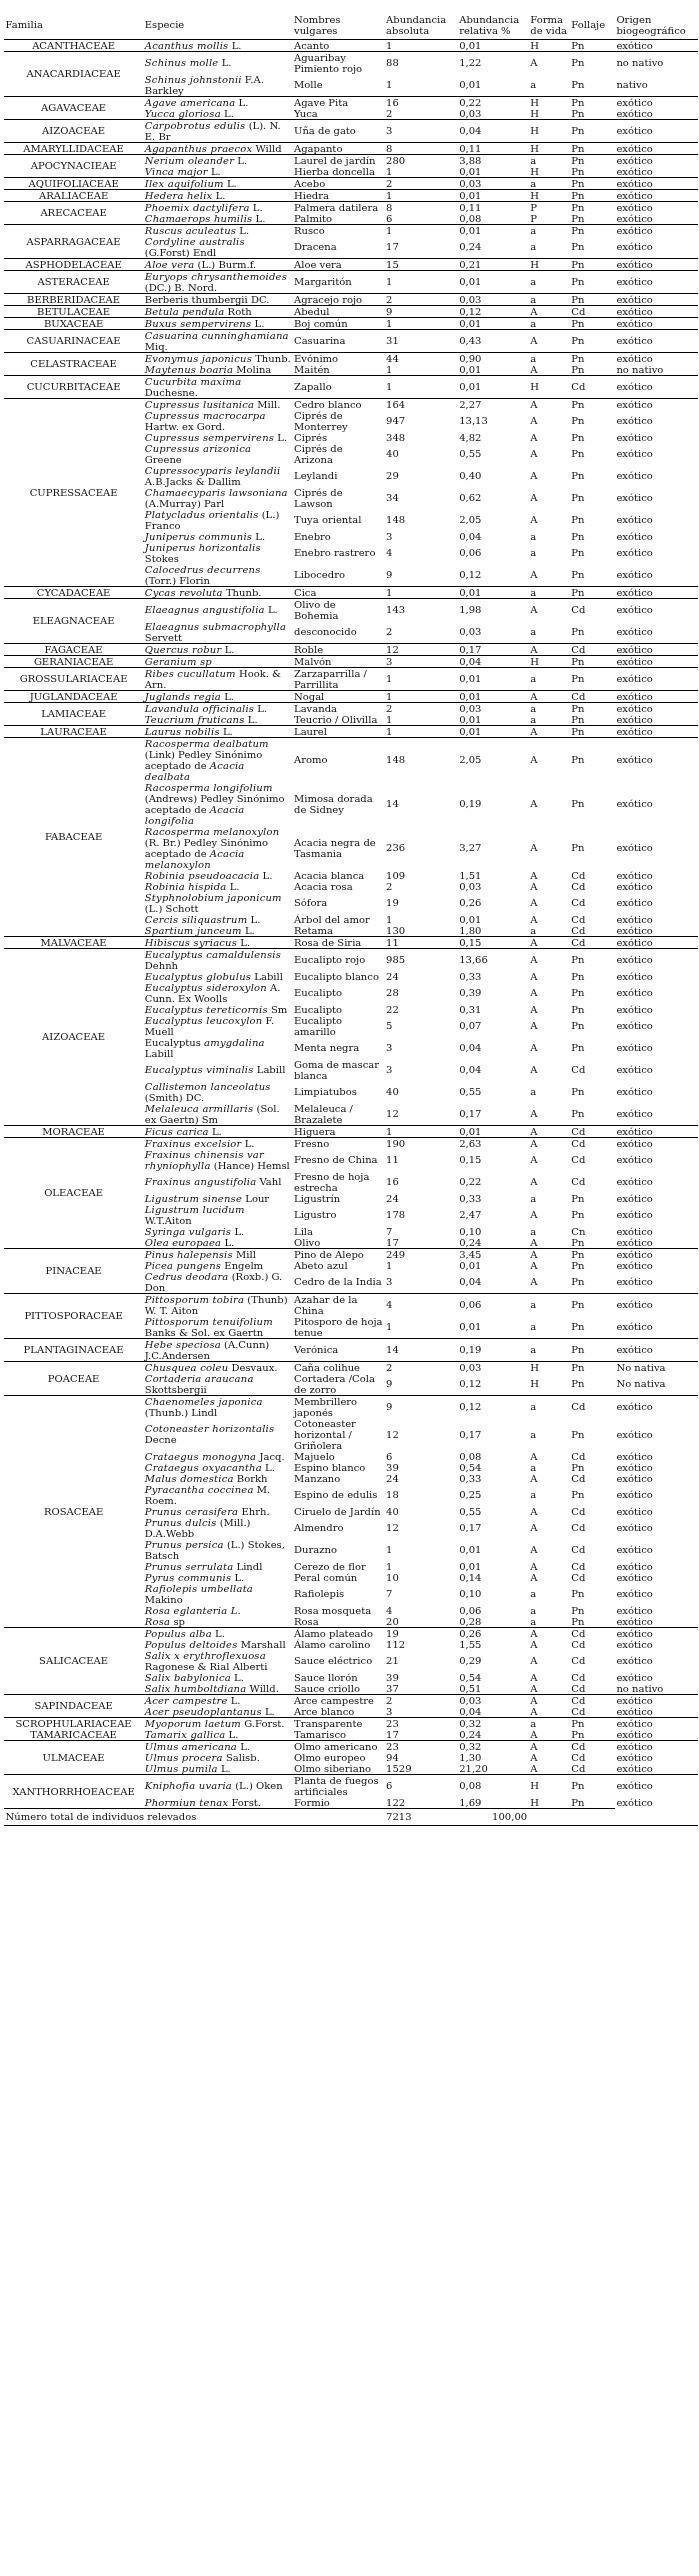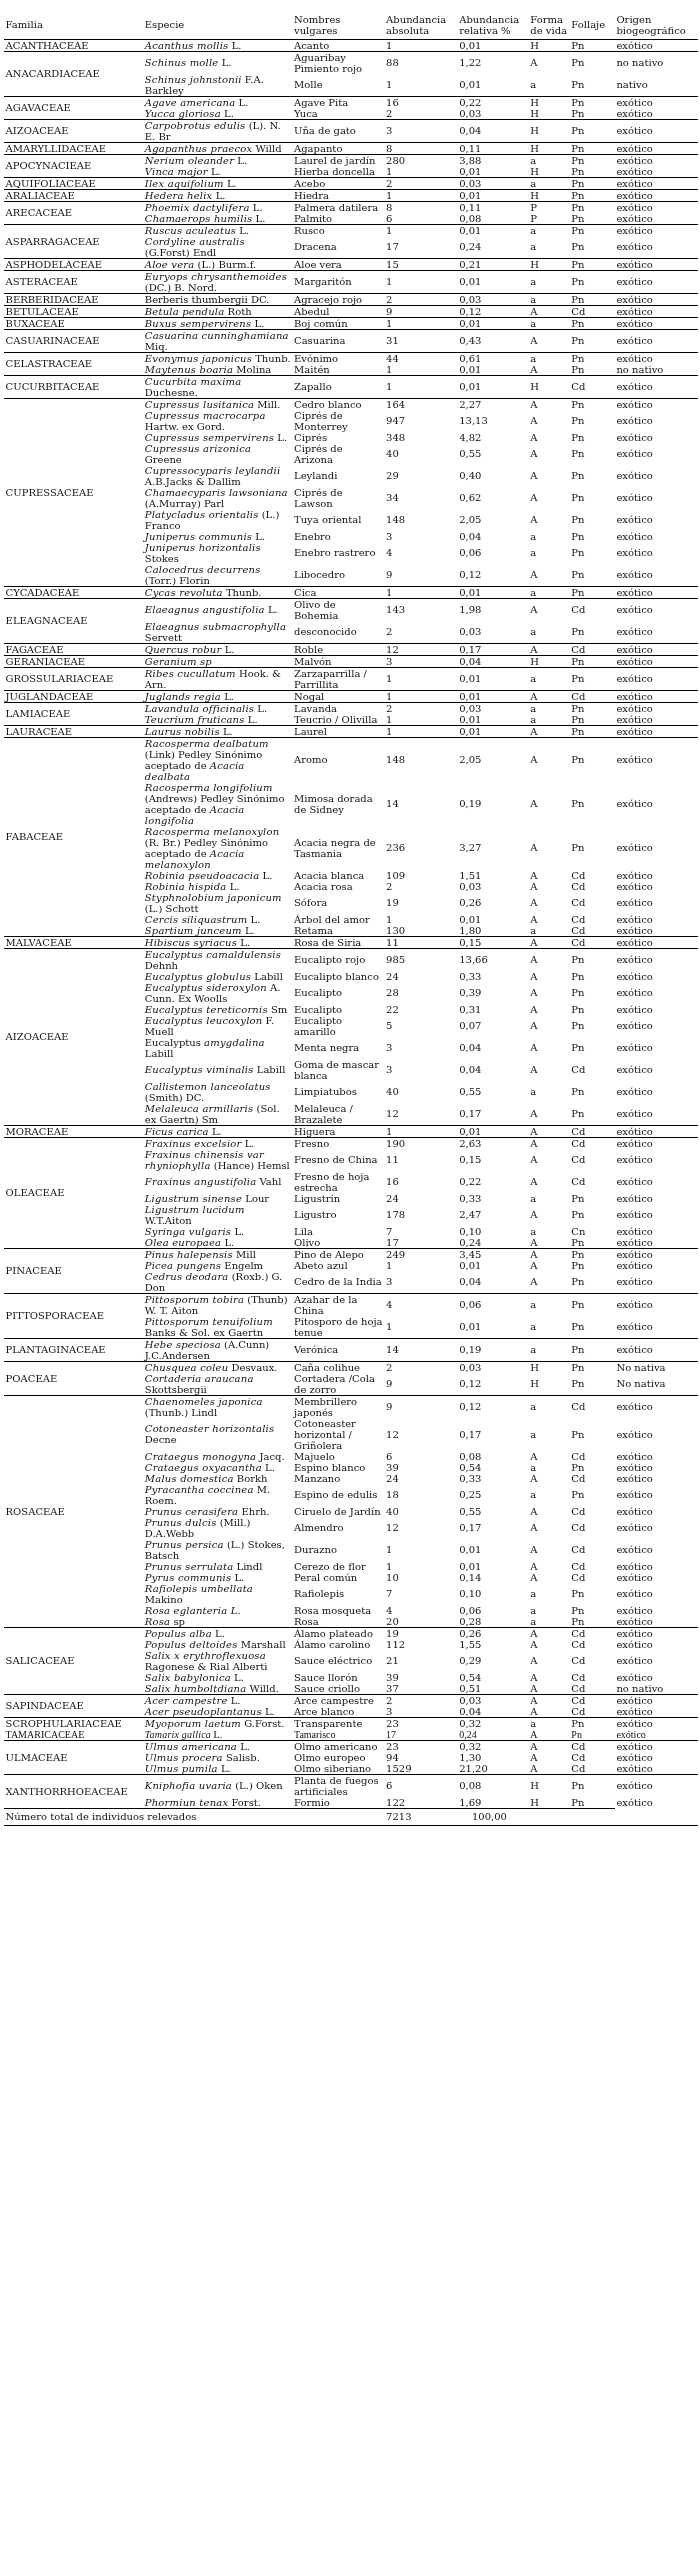--- a/index.html
+++ b/index.html
@@ -11,29 +11,29 @@
   #tbl col.c-sp { width: 149px; }
   #tbl col.c-nv { width: 92px; }
   #tbl col.c-aa { width: 73px; }
   #tbl col.c-ar { width: 71px; }
   #tbl col.c-fv { width: 41px; }
   #tbl col.c-fo { width: 45px; }
   #tbl col.c-or { width: 83px; }
   #tbl th { font-weight: normal; text-align: left; vertical-align: middle; padding: 1.6px 1.6px 3.2px 1.6px;
             border-bottom: 1.2px solid #000; }
   #tbl td { padding: 0 1.6px; vertical-align: middle; }
-  #tbl td.fam { vertical-align: middle; }
+  #tbl td.fam { vertical-align: middle; text-align: center; }
   #tbl tr.grp-start td { border-top: 1.2px solid #000; }
-  #tbl tr.nogrp td { border-top: none; font-family: Liberation Serif, serif; }
+  #tbl tr.nogrp td { border-top: none; }
   #tbl td.sp i { font-style: italic; letter-spacing: 0.2px; }
   #tbl tr.total td { border-top: 1.2px solid #000; border-bottom: 1.2px solid #000; height: 16px; }
   #tbl tr.total td.or-cell { border-top: none; }
   #tbl td.num { text-align: left; }
   #tbl td.rel { text-align: left; }
-  #tbl td.total-rel { padding-left: 14.3px; }
+  #tbl td.total-rel { padding-left: 14.3px; text-align: right; }
 </style>
 </head>
 <body>
 
 <table id="tbl">
   <colgroup>
     <col class="c-fam">
       <col class="c-sp">
       <col class="c-nv">
       <col class="c-aa">
@@ -258,21 +258,21 @@
         <td class="rel">0,43</td>
         <td>A</td>
         <td>Pn</td>
         <td>exótico</td>
       </tr>
       <tr class="grp-start">
         <td class="fam" rowspan="2">CELASTRACEAE</td>
         <td class="sp"><i>Evonymus japonicus</i><span> Thunb.</span></td>
         <td>Evónimo</td>
         <td class="num">44</td>
-        <td class="rel">0,61</td>
+        <td class="rel">0,90</td>
         <td>a</td>
         <td>Pn</td>
         <td>exótico</td>
       </tr>
       <tr>
         <td class="sp"><i>Maytenus boaria</i><span> Molina</span></td>
         <td>Maitén</td>
         <td class="num">1</td>
         <td class="rel">0,01</td>
         <td>A</td>

